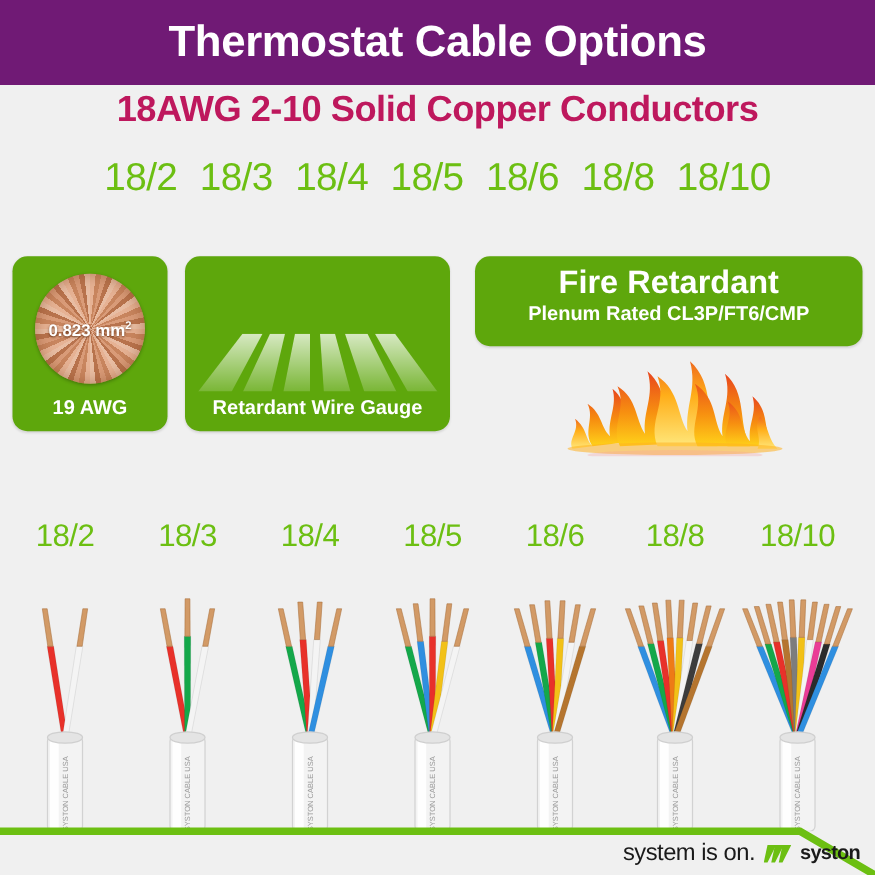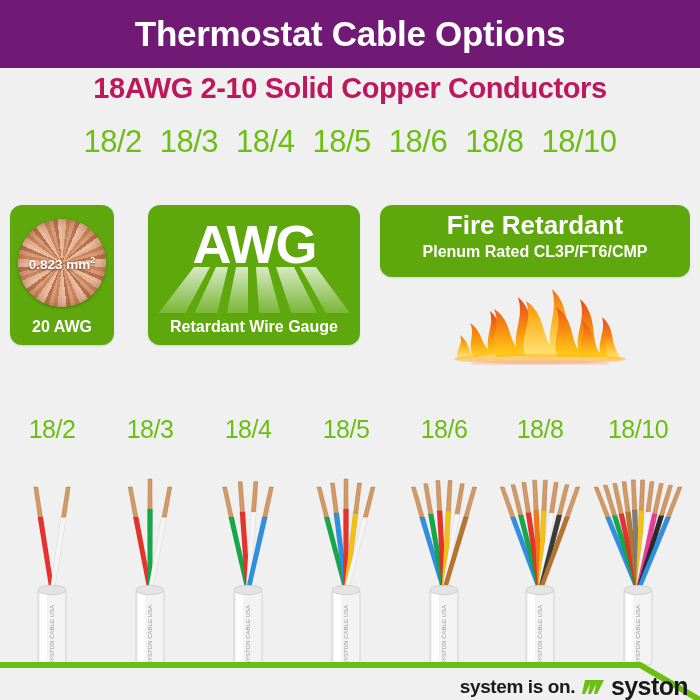--- a/index.html
+++ b/index.html
@@ -35,21 +35,21 @@
     color:#6cbf12; font-size:31px; letter-spacing:-0.5px;
   }
 
   
   .panels { position:absolute; left:0; top:205px; width:700px; height:180px; }
 
   .panel {
     position:absolute; border-radius:12px; background:#5ea70c;
     box-shadow:0 1px 2px rgba(0,0,0,0.12);
   }
-  .panel-awg-size { left:10px; top:0; width:104px; height:140px; }
+  .panel-awg-size { left:10px; top:0; width:124px; height:140px; }
   .panel-awg      { left:148px; top:0; width:212px; height:140px; }
   .panel-fire     { left:380px; top:0; width:310px; height:72px; }
 
   .copper-circle {
     position:absolute; left:50%; top:14px; transform:translateX(-50%);
     width:88px; height:88px; border-radius:50%;
     background:
       repeating-conic-gradient(from 0deg,
         #e6b294 0deg 6deg, #c8855e 6deg 12deg, #d99b78 12deg 18deg,
         #b8734d 18deg 24deg, #e8bda3 24deg 30deg);
@@ -108,24 +108,24 @@
   }
   .cable-svg { position:absolute; left:0; top:34px; }
 
   
   .footer-rule { position:absolute; left:0; top:650px; width:700px; height:50px; }
   .footer-brand {
     position:absolute; right:12px; top:672px;
     display:flex; align-items:center; gap:7px;
   }
   .brand-tag {
-    color:#1a1a1a; font-size:19px; font-weight:bold; letter-spacing:-0.4px;
+    color:#1a1a1a; font-size:19px; font-weight:normal; letter-spacing:-0.4px;
   }
   .brand-name {
-    color:#1a1a1a; font-size:25px; font-weight:bold; letter-spacing:-0.6px;
+    color:#1a1a1a; font-size:16px; font-weight:bold; letter-spacing:-0.6px;
   }
 </style>
 </head>
 <body>
 
 <div class="header-bar">
   <div class="header-title">Thermostat Cable Options</div>
 </div>
 
 <div class="subtitle">18AWG 2-10 Solid Copper Conductors</div>
@@ -139,40 +139,39 @@
   <span>18/8</span>
   <span>18/10</span>
 </div>
 
 <div class="panels">
 
   <div class="panel panel-awg-size">
     <div class="copper-circle">
       <span class="copper-text"><span>0.823 mm</span><sup>2</sup></span>
     </div>
-    <div class="panel-caption">20 AWG</div>
+    <div class="panel-caption">19 AWG</div>
   </div>
 
   <div class="panel panel-awg">
     <div class="awg-wrap">
       <svg class="awg-rays" viewBox="0 0 212 60" preserveAspectRatio="none">
         <defs>
           <linearGradient id="rayfade" x1="0" y1="0" x2="0" y2="1">
             <stop offset="0%" stop-color="#ffffff" stop-opacity="0.75"></stop>
             <stop offset="100%" stop-color="#ffffff" stop-opacity="0"></stop>
           </linearGradient>
         </defs>
         <polygon points="46,0 62,0 30,60 0,60" fill="url(#rayfade)"></polygon>
         <polygon points="68,0 80,0 66,60 40,60" fill="url(#rayfade)"></polygon>
         <polygon points="88,0 100,0 100,60 76,60" fill="url(#rayfade)"></polygon>
         <polygon points="108,0 120,0 136,60 112,60" fill="url(#rayfade)"></polygon>
         <polygon points="128,0 146,0 176,60 148,60" fill="url(#rayfade)"></polygon>
         <polygon points="152,0 168,0 212,60 186,60" fill="url(#rayfade)"></polygon>
       </svg>
-      <div class="awg-text">AWG</div>
     </div>
     <div class="panel-caption">Retardant Wire Gauge</div>
   </div>
 
   <div class="panel panel-fire">
     <div class="fire-title">Fire Retardant</div>
     <div class="fire-sub">Plenum Rated  CL3P/FT6/CMP</div>
   </div>
 </div>
 

